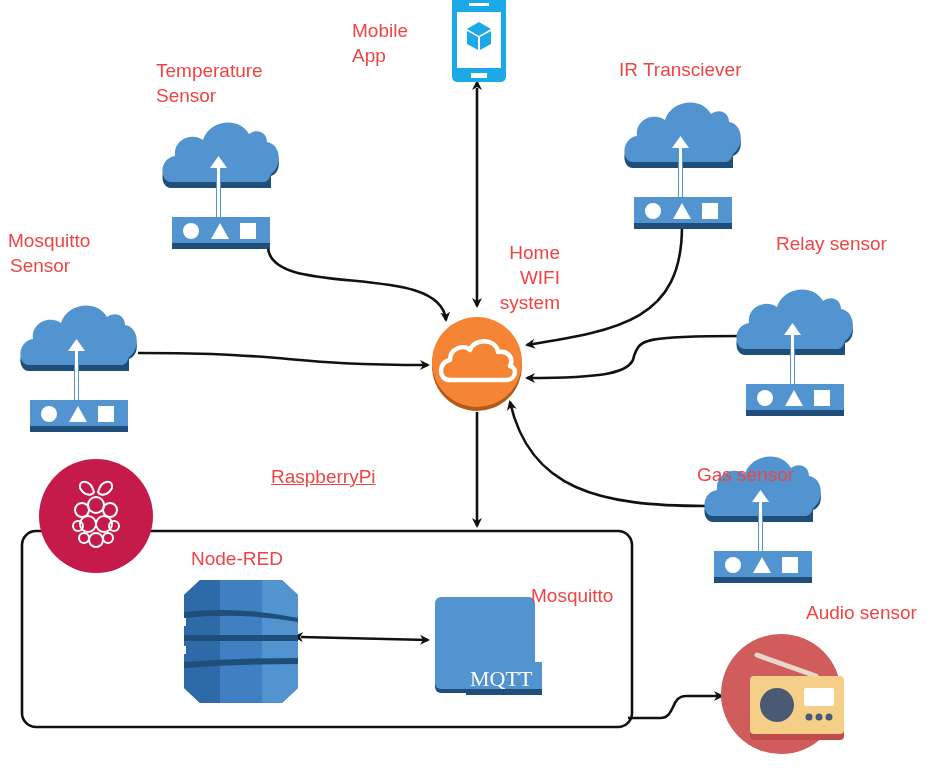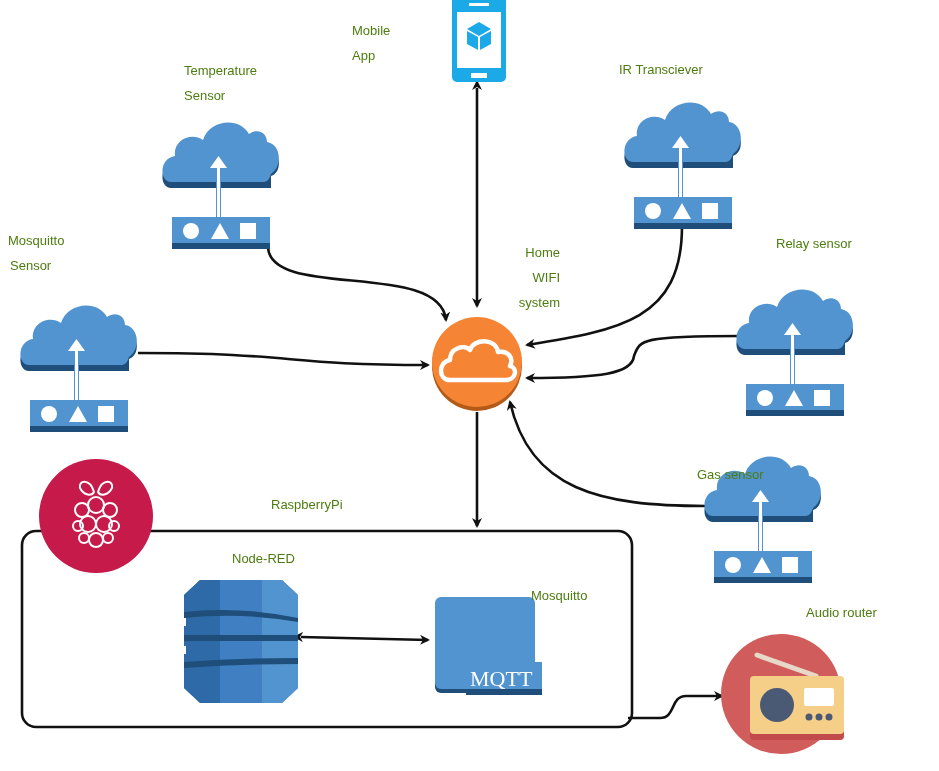--- a/index.html
+++ b/index.html
@@ -1,18 +1,18 @@
 <!DOCTYPE html>
 <html><head>
 <meta charset="utf-8">
 <style>
   html, body { margin:0; padding:0; background:#ffffff; }
   body { width:939px; height:771px; position:relative; overflow:hidden; font-family:"Liberation Sans", sans-serif; }
   #diagram { position:absolute; left:0; top:0; }
-  .lbl { position:absolute; font-size:13px; color:#4d7c0f; line-height:25px; font-family:"Liberation Sans", sans-serif; }
+  .lbl { position:absolute; font-size:19px; color:#ef4444; line-height:25px; font-family:"Liberation Sans", sans-serif; }
   .lbl.center { text-align:right; }
   .mqtt-text { font-family:"Liberation Serif", serif; }
 </style>
 </head>
 <body>
 
 <svg id="diagram" width="939" height="771" viewBox="0 0 939 771">
   <defs>
     <marker id="arr" markerWidth="10" markerHeight="10" refX="8" refY="5" orient="auto" markerUnits="userSpaceOnUse">
       <path d="M0,0 L10,5 L0,10 L3,5 Z" fill="#111"></path>
@@ -118,32 +118,32 @@
     <circle cx="809" cy="717" r="3.5" fill="#4a5a75"></circle>
     <circle cx="819" cy="717" r="3.5" fill="#4a5a75"></circle>
     <circle cx="829" cy="717" r="3.5" fill="#4a5a75"></circle>
   </g>
 </svg>
 
 <div class="lbl" style="left:352px;top:18px;">
   <div>Mobile</div>
   <div>App</div>
 </div>
-<div class="lbl" style="left:156px;top:58px;margin-left:28px;">
+<div class="lbl" style="left:156px;top:58px;">
   <div>Temperature</div>
   <div>Sensor</div>
 </div>
 <div class="lbl" style="left:8px;top:228px;">
   <div>Mosquitto</div>
   <div style="padding-left:2px;">Sensor</div>
 </div>
 <div class="lbl" style="left:619px;top:57px;">IR Transciever</div>
 <div class="lbl" style="left:776px;top:231px;">Relay sensor</div>
 <div class="lbl" style="left:697px;top:426px;margin-top:36px;">Gas sensor</div>
 <div class="lbl center" style="left:490px;top:240px;width:70px;">
   <div>Home</div>
   <div>WIFI</div>
   <div>system</div>
 </div>
-<div class="lbl" style="left:271px;top:492px;">RaspberryPi</div>
-<div class="lbl" style="left:191px;top:546px;margin-left:41px;">Node-RED</div>
+<div class="lbl" style="left:271px;top:464px;text-decoration:underline;">RaspberryPi</div>
+<div class="lbl" style="left:191px;top:546px;">Node-RED</div>
 <div class="lbl" style="left:531px;top:583px;">Mosquitto</div>
-<div class="lbl" style="left:806px;top:600px;">Audio router</div>
+<div class="lbl" style="left:806px;top:600px;">Audio sensor</div>
 
 </body></html>

